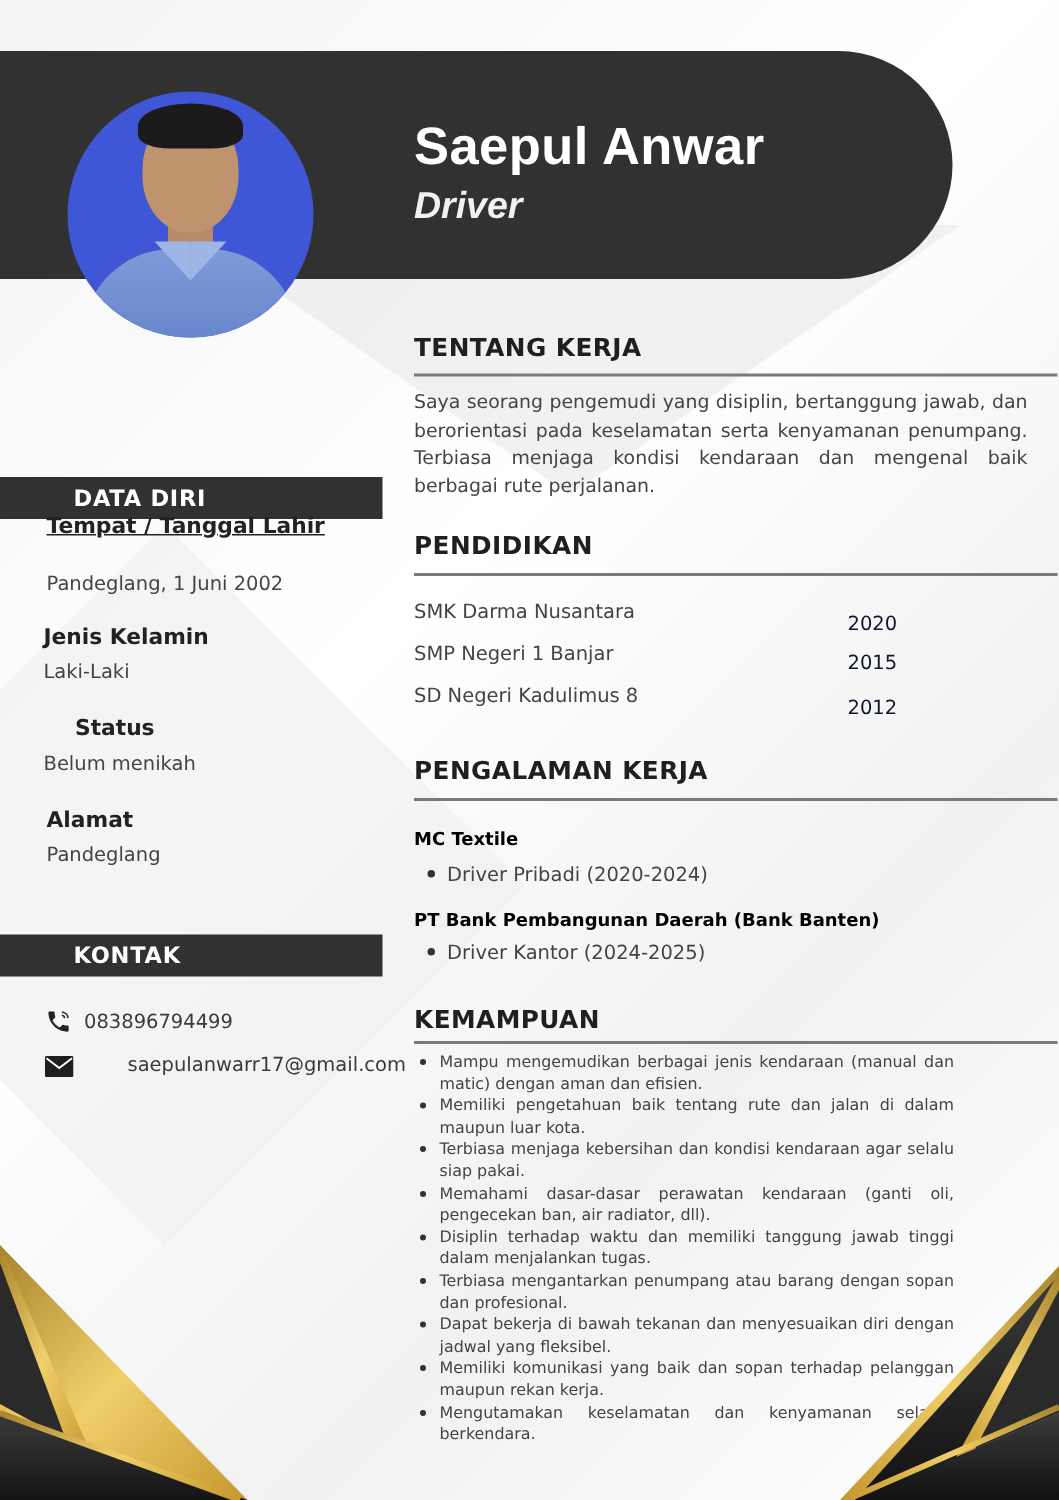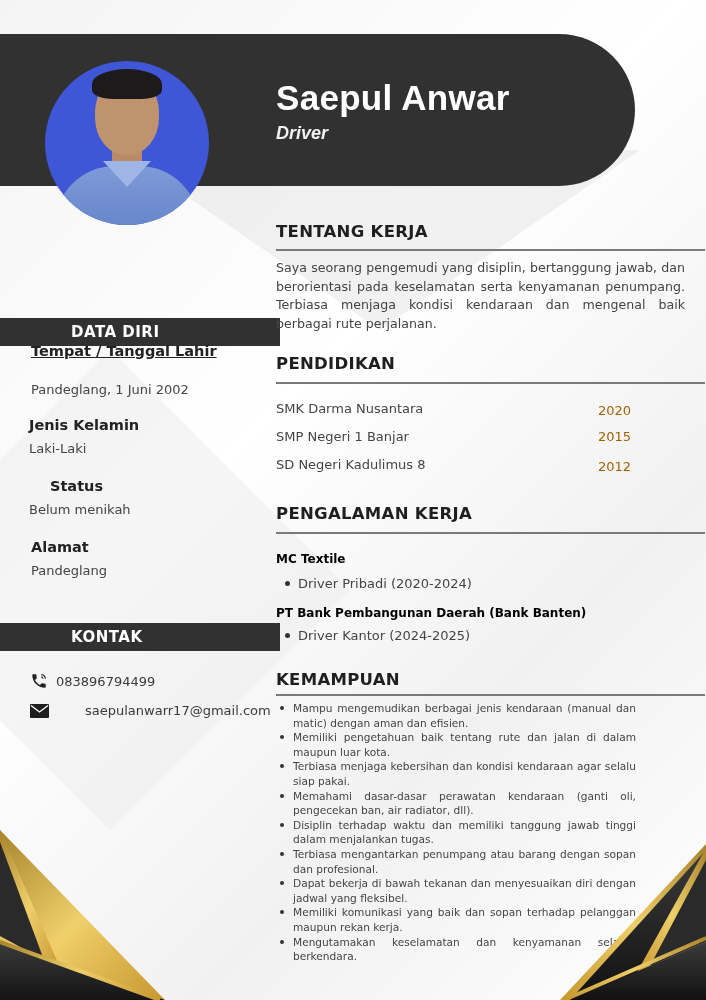--- a/index.html
+++ b/index.html
@@ -39,47 +39,47 @@
   .avatar .collar-r { position: absolute; left: 82px; top: 100px; width: 0; height: 0; border-right: 24px solid transparent; border-top: 26px solid #9fb5e6; }
 
   .name {
     position: absolute; left: 276px; top: 78px; margin: 0;
     font-family: "Liberation Sans", sans-serif; font-weight: bold;
     font-size: 35px; color: #ffffff; letter-spacing: 0.3px;
   }
   .role {
     position: absolute; left: 276px; top: 123px; margin: 0;
     font-family: "Liberation Sans", sans-serif; font-style: italic;
-    font-size: 18px; color: #f1f1f1;
+    font-size: 25px; color: #f1f1f1;
   }
 
   .side-bar {
-    position: absolute; left: 0; width: 280px; height: 28px; background: #323131;
+    position: absolute; left: 0; width: 255px; height: 28px; background: #323131;
     color: #fff; font-weight: bold; font-size: 15px; line-height: 28px;
-    padding-left: 71px; box-sizing: border-box; letter-spacing: 0.5px;
+    padding-left: 49px; box-sizing: border-box; letter-spacing: 0.5px;
   }
   .side-label { position: absolute; font-weight: bold; font-size: 14.5px; color: #222; }
   .side-value { position: absolute; font-size: 13px; color: #444; }
 
   .contact-row { position: absolute; left: 30px; display: flex; align-items: center; font-size: 13px; color: #3a3a3a; }
   .contact-row svg { margin-right: 8px; }
 
   .sec-title {
     position: absolute; left: 276px; font-weight: bold; font-size: 16.5px; color: #1f1f1f;
     letter-spacing: 0.3px; margin: 0;
   }
   .sec-line { position: absolute; left: 276px; width: 429px; height: 2px; background: #7a7a7a; }
 
   .about {
     position: absolute; left: 276px; top: 259px; width: 409px; margin: 0;
     font-size: 12.6px; line-height: 18.5px; color: #444; text-align: justify;
   }
 
   .edu-name { position: absolute; left: 276px; font-size: 13px; color: #444; }
-  .edu-year { position: absolute; left: 598px; font-size: 13px; color: #a16207; }
+  .edu-year { position: absolute; left: 565px; font-size: 13px; color: #0f172a; margin-top: 6px; }
 
   .job-title { position: absolute; left: 276px; font-weight: bold; font-size: 12px; color: #000000; }
   .job-item { position: absolute; left: 285px; font-size: 13px; color: #444; }
   .bullet { display: inline-block; width: 5px; height: 5px; border-radius: 50%; background: #333; margin-right: 8px; vertical-align: middle; position: relative; top: -1px; }
 
   .skills { position: absolute; left: 276px; top: 701px; width: 360px; margin: 0; padding: 0; list-style: none; }
   .skills li {
     position: relative; padding-left: 17px; font-size: 10.6px; line-height: 14.6px;
     color: #444; text-align: justify; margin: 0;
   }

